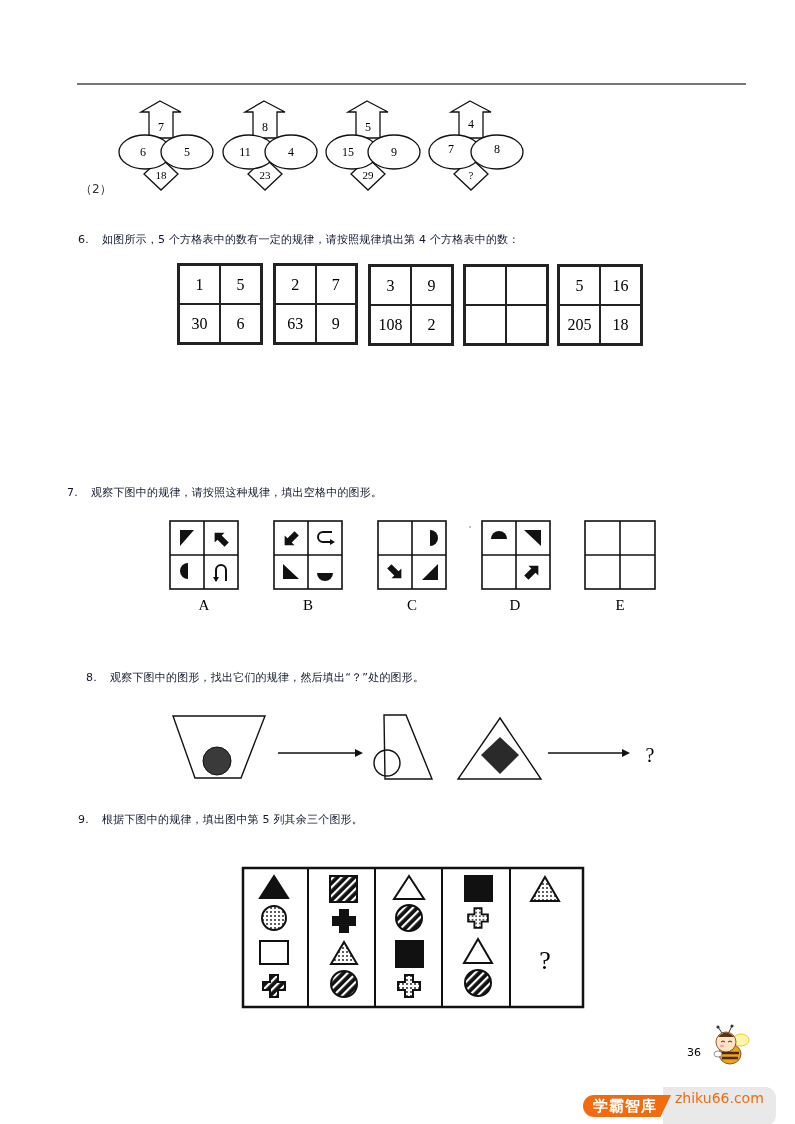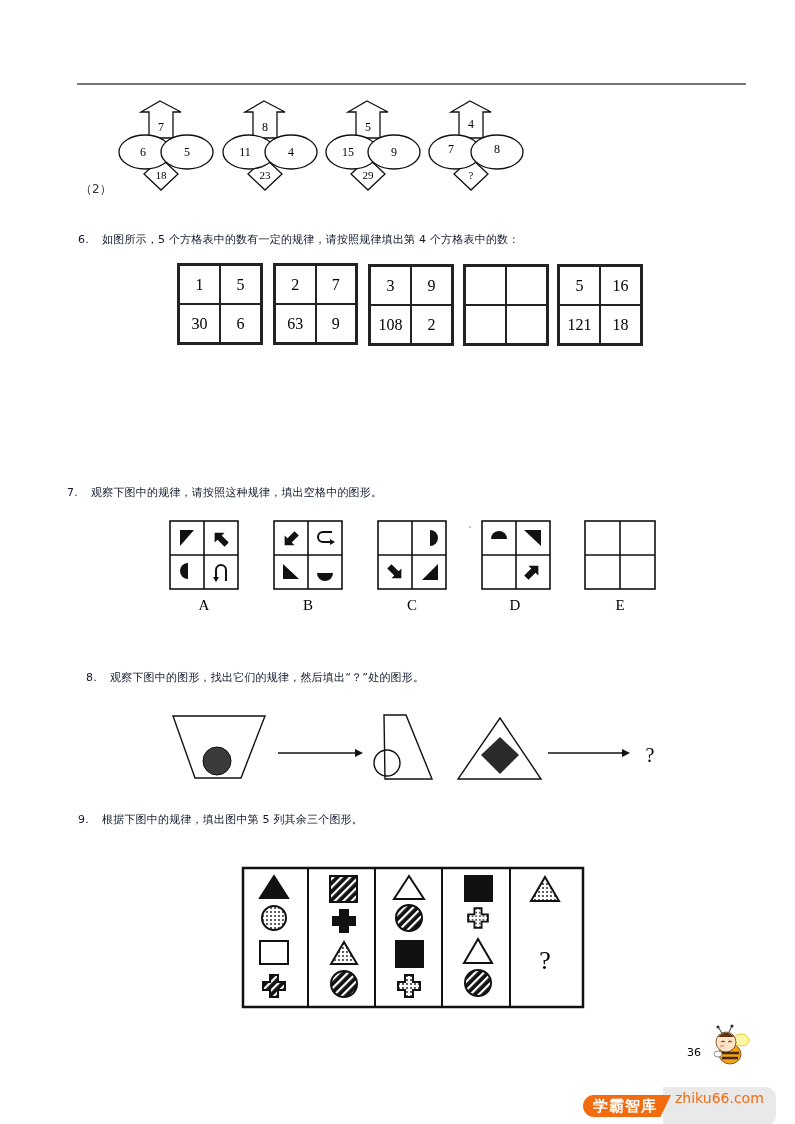--- a/index.html
+++ b/index.html
@@ -97,21 +97,21 @@
 </div>
 <div class="grid" style="left:463px; top:264px; width:86px; height:82px;">
   <div class="cell"></div>
   <div class="cell"></div>
   <div class="cell"></div>
   <div class="cell"></div>
 </div>
 <div class="grid" style="left:557px; top:264px; width:86px; height:82px;">
   <div class="cell">5</div>
   <div class="cell">16</div>
-  <div class="cell">121</div>
+  <div class="cell">205</div>
   <div class="cell">18</div>
 </div>
 
 <div class="abs qtext" style="left:67px; top:485px;">
   <span class="qnum">7.</span><span>观察下图中的规律，请按照这种规律，填出空格中的图形。</span>
 </div>
 
 <svg class="abs" style="left:160px; top:515px;" width="510" height="110" viewBox="0 0 510 110">
   <g fill="none" stroke="#111" stroke-width="1.6">
     <rect x="10" y="6" width="68" height="68"></rect>

